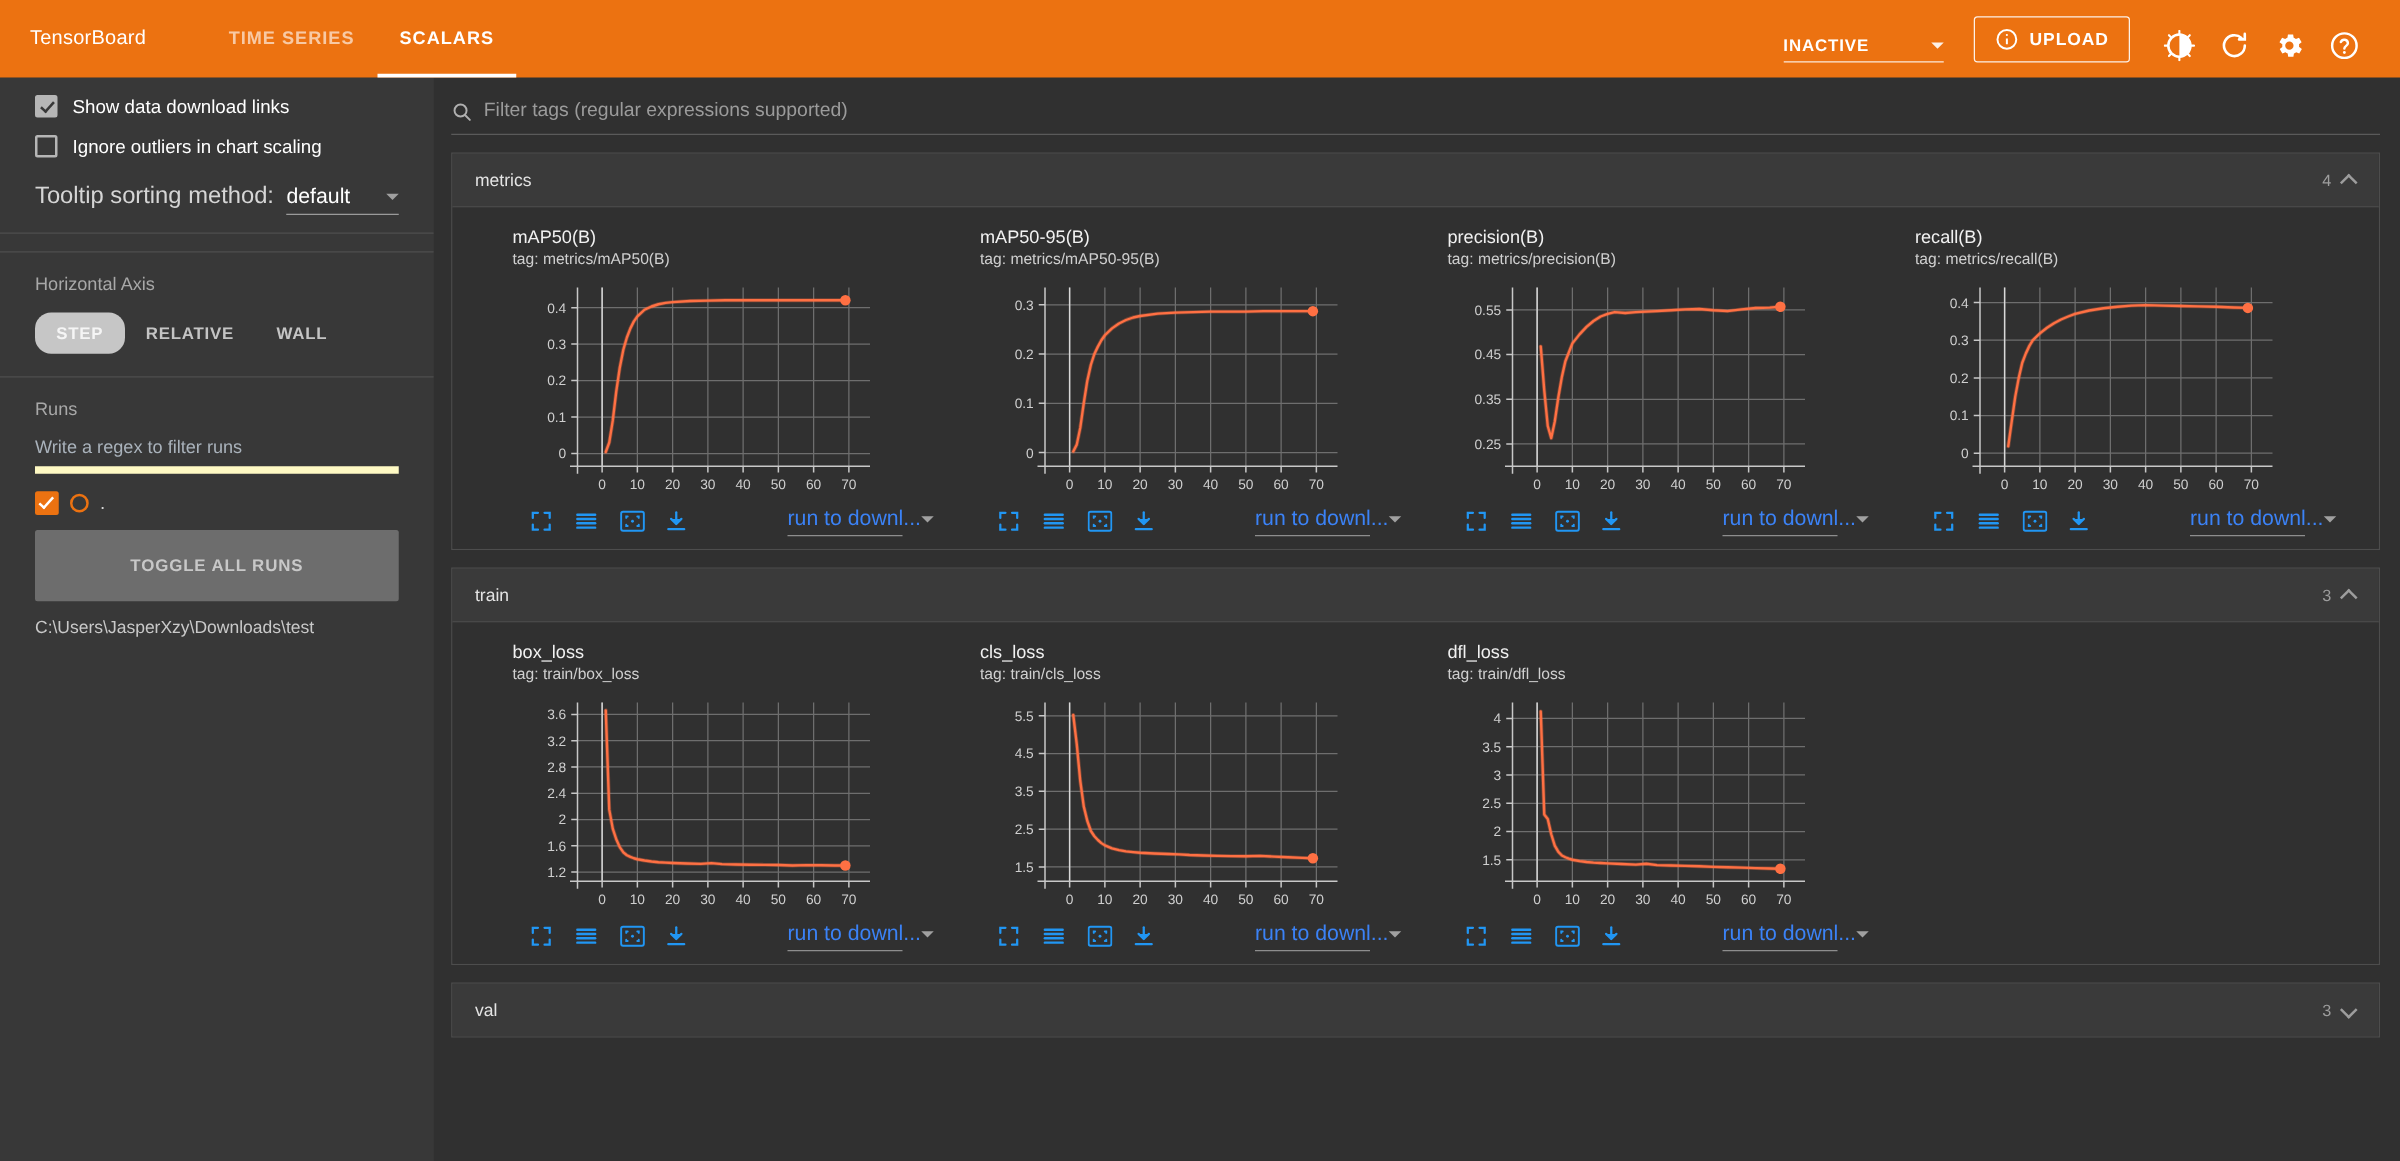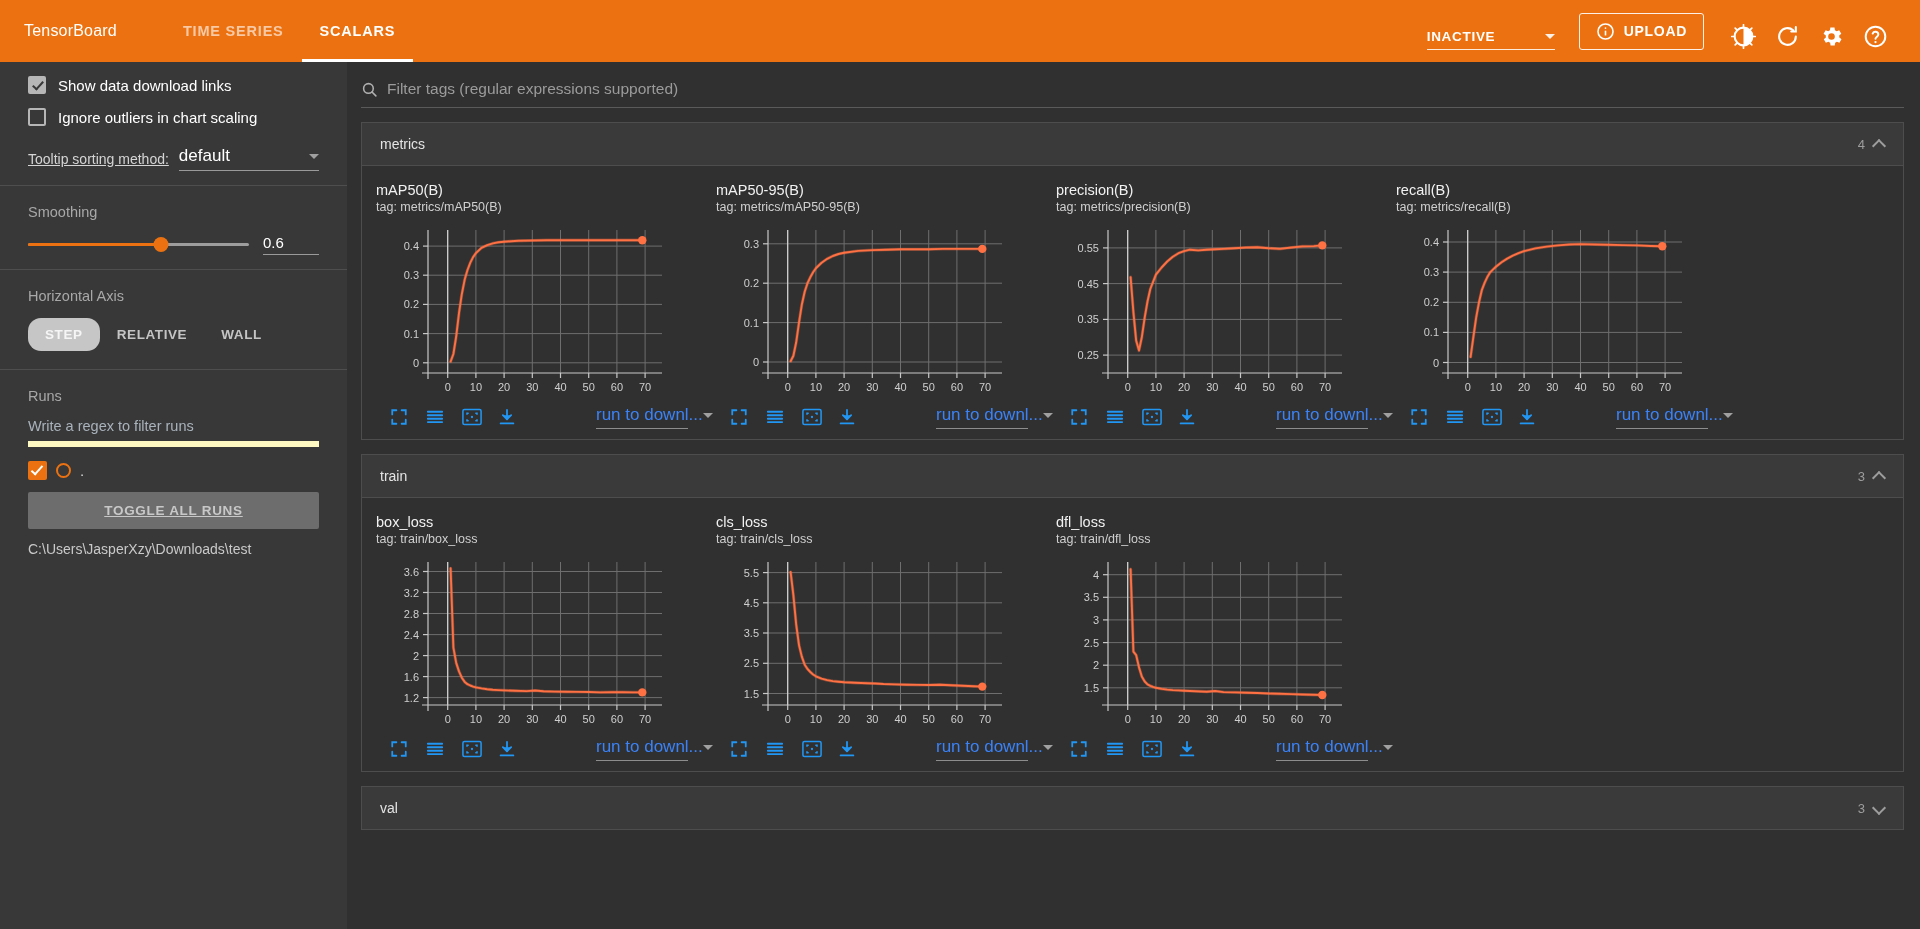--- a/index.html
+++ b/index.html
@@ -83,21 +83,21 @@
   }
   .chk.checked { background: #b6b6b6; border-color: #b6b6b6; }
   .chk.checked::after {
     content: ""; position: absolute; left: 5px; top: 1px;
     width: 4px; height: 9px; border: solid #383838;
     border-width: 0 2.3px 2.3px 0; transform: rotate(42deg);
   }
   .chk-label { font-size: 15px; color: #ffffff; }
 
   #tooltip-row { display: flex; align-items: flex-end; gap: 10px; margin-top: 20px; }
-  #tooltip-label { font-size: 14px; color: #d5d5d5; padding-bottom: 4px; text-decoration: underline; }
+  #tooltip-label { font-size: 19px; color: #d5d5d5; padding-bottom: 4px; }
   #tooltip-select {
     flex: 1; display: flex; align-items: center; justify-content: space-between;
     border-bottom: 1px solid #9a9a9a; padding-bottom: 4px; cursor: pointer;
   }
   #tooltip-value { font-size: 17px; color: #fff; }
   .caret-grey {
     width: 0; height: 0; border-left: 5px solid transparent;
     border-right: 5px solid transparent; border-top: 5px solid #a0a0a0;
   }
 
@@ -144,21 +144,21 @@
     border-width: 0 2.4px 2.4px 0; transform: rotate(42deg);
   }
   #run-circle {
     width: 15px; height: 15px; border: 2px solid #ec7211;
     border-radius: 50%; cursor: pointer;
   }
   #run-name { font-size: 15px; color: #d7d7d7; }
   #toggle-all {
     width: 100%; text-align: center; background: #6d6d6d;
     color: #c8c8c8; font-size: 13.5px; font-weight: bold; letter-spacing: .7px;
-    padding: 11px 0; border-radius: 2px; cursor: pointer; margin-bottom: 12px; text-decoration: underline;
+    padding: 21px 0; border-radius: 2px; cursor: pointer; margin-bottom: 12px;
   }
   #run-path { font-size: 14px; color: #c9c9c9; }
 
   
   #main { flex: 1; overflow: hidden; display: flex; flex-direction: column; }
   #filter-bar {
     display: flex; align-items: center; gap: 9px;
     margin: 18px 16px 0 14px; padding-bottom: 9px;
     border-bottom: 1px solid #5a5a5a;
   }
@@ -177,21 +177,21 @@
   .card-meta { display: flex; align-items: center; gap: 9px; color: #9d9d9d; font-size: 13px; }
   .chev { width: 11px; height: 11px; position: relative; }
   .chev::before {
     content: ""; position: absolute; left: 0; top: 2px;
     width: 8px; height: 8px; border: solid #9d9d9d;
     border-width: 2px 2px 0 0; transform: rotate(-45deg);
   }
   .chev.down::before { transform: rotate(135deg); top: 0px; }
 
   .chart-grid { display: flex; padding: 8px 6px 6px 6px; background: #303030; }
-  .chart-cell { width: 340px; padding: 8px 6px 4px 8px; }
+  .chart-cell { width: 340px; padding: 8px 6px 4px 8px; margin-left: 34px; }
   .chart-name { font-size: 14.5px; color: #f1f1f1; margin-bottom: 2px; }
   .chart-tag { font-size: 12.5px; color: #cfcfcf; margin-bottom: 4px; }
   .plot-wrap { position: relative; }
   .plot-wrap svg { display: block; }
 
   .chart-ctrls {
     display: flex; align-items: center; margin-top: 2px; padding-left: 14px;
   }
   .ctrl-ic { width: 18px; height: 18px; margin-right: 18px; cursor: pointer; color: #2196f3; }
   .ctrl-ic svg { display: block; }
@@ -289,30 +289,20 @@
         <span id="tooltip-label">Tooltip sorting method:</span>
         <div id="tooltip-select">
           <span id="tooltip-value">default</span>
           <span class="caret-grey"></span>
         </div>
       </div>
     </div>
 
     <div class="divider"></div>
 
-    <div class="sb-sec">
-      <div class="sb-head">Smoothing</div>
-      <div id="smooth-row">
-        <div id="slider-track">
-          <div id="slider-fill"></div>
-          <div id="slider-knob"></div>
-        </div>
-        <div id="smooth-val">0.6</div>
-      </div>
-    </div>
 
     <div class="divider"></div>
 
     <div class="sb-sec">
       <div class="sb-head">Horizontal Axis</div>
       <div id="axis-btns">
         <div class="axis-btn active">STEP</div>
         <div class="axis-btn">RELATIVE</div>
         <div class="axis-btn">WALL</div>
       </div>

